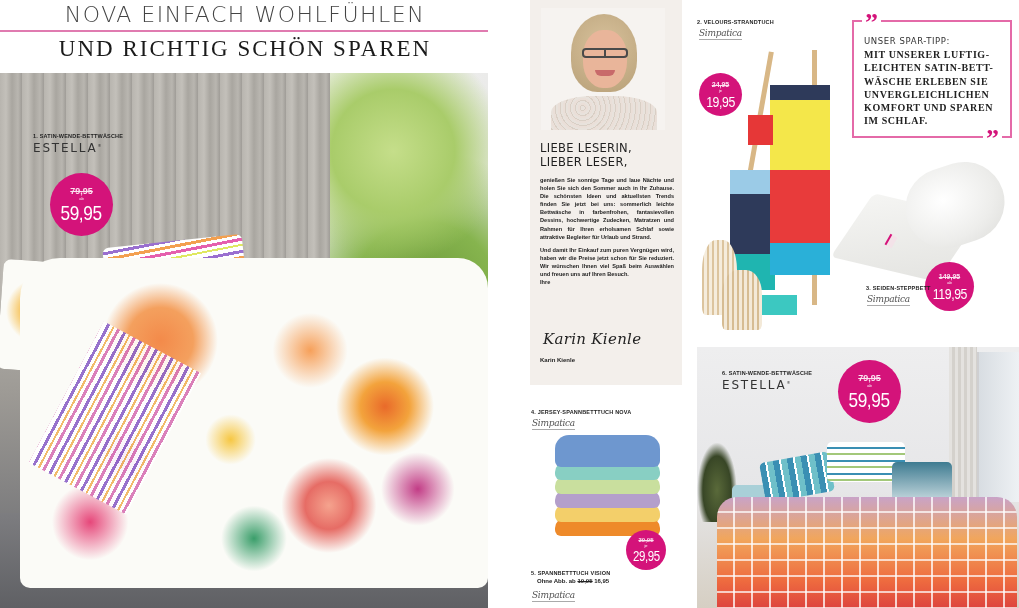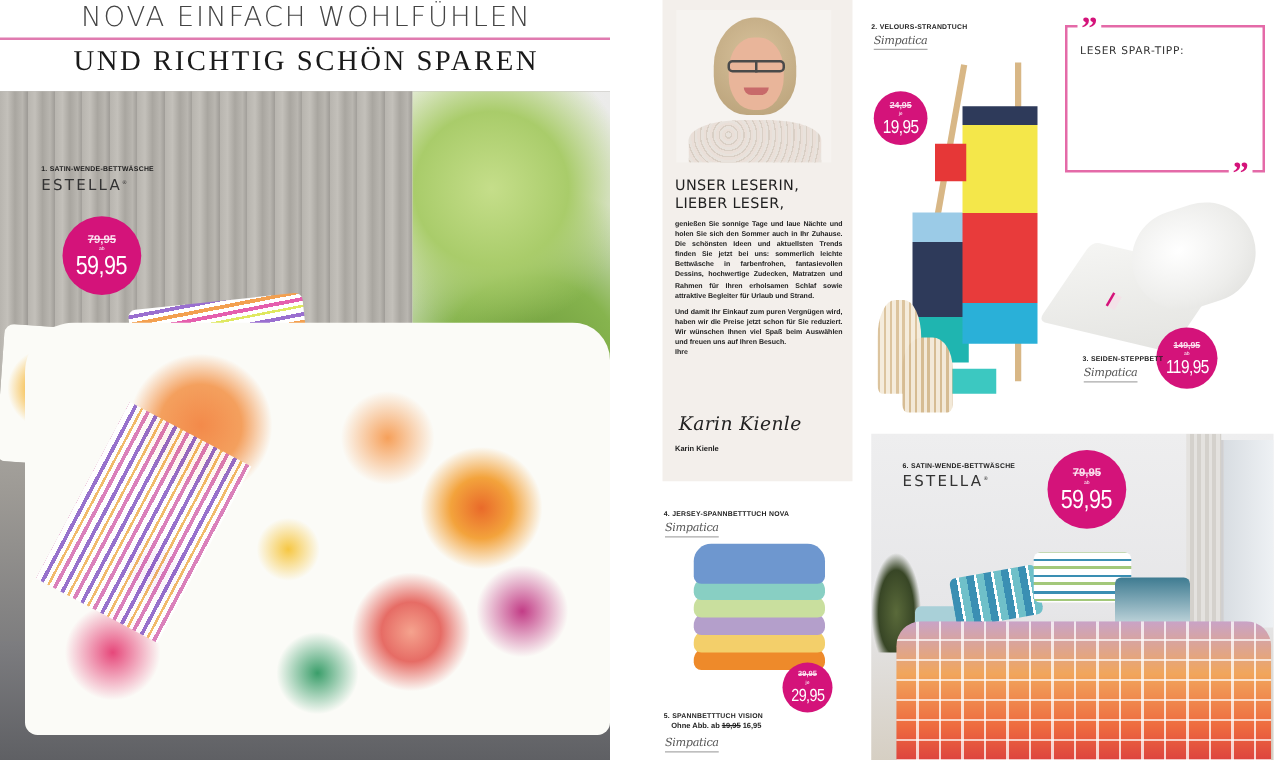--- a/index.html
+++ b/index.html
@@ -139,21 +139,21 @@
 
 <div class="abs letter-box"></div>
 <div class="abs portrait">
   <div class="hair"></div>
   <div class="face"></div>
   <div class="glasses"></div>
   <div class="mouth"></div>
   <div class="shirt"></div>
 </div>
 <div class="abs greeting">
-  <div>UNSER LESERIN,</div>
+  <div>LIEBE LESERIN,</div>
   <div>LIEBER LESER,</div>
 </div>
 <div class="abs letter-body">
   <p>genießen Sie sonnige Tage und laue Nächte und holen Sie sich den Sommer auch in Ihr Zuhause. Die schönsten Ideen und aktuellsten Trends finden Sie jetzt bei uns: sommerlich leichte Bettwäsche in farbenfrohen, fantasievollen Dessins, hochwertige Zudecken, Matratzen und Rahmen für Ihren erholsamen Schlaf sowie attraktive Begleiter für Urlaub und Strand.</p>
   <p style="margin-bottom:0;">Und damit Ihr Einkauf zum puren Vergnügen wird, haben wir die Preise jetzt schon für Sie reduziert. Wir wünschen Ihnen viel Spaß beim Auswählen und freuen uns auf Ihren Besuch.</p>
   <div>Ihre</div>
 </div>
 <div class="abs signature">Karin Kienle</div>
 <div class="abs signature-name">Karin Kienle</div>
 
@@ -170,21 +170,22 @@
   <div class="lantern2"></div>
 </div>
 <div class="abs price-badge" style="left:699px; top:73px; width:43px; height:43px;">
   <span class="price-old" style="font-size:7px;">24,95</span>
   <span class="price-ab">je</span>
   <span class="price-new" style="font-size:15px;">19,95</span>
 </div>
 
 <div class="abs quote-box">
   <span class="quote-mark quote-top">”</span>
-  <span class="quote-intro">LESER SPAR-TIPP:</span>
+  <span class="quote-intro">UNSER SPAR-TIPP:</span>
+  <span class="quote-text">MIT UNSERER LUFTIG-LEICHTEN SATIN-BETT-WÄSCHE ERLEBEN SIE UNVERGLEICHLICHEN KOMFORT UND SPAREN IM SCHLAF.</span>
   <span class="quote-mark quote-bottom">”</span>
 </div>
 
 <div class="abs duvet">
   <div class="duvet-flat"></div>
   <div class="duvet-roll"></div>
   <div class="duvet-tag"></div>
 </div>
 <div class="abs price-badge" style="left:925px; top:262px; width:49px; height:49px;">
   <span class="price-old" style="font-size:7px;">149,95</span>

